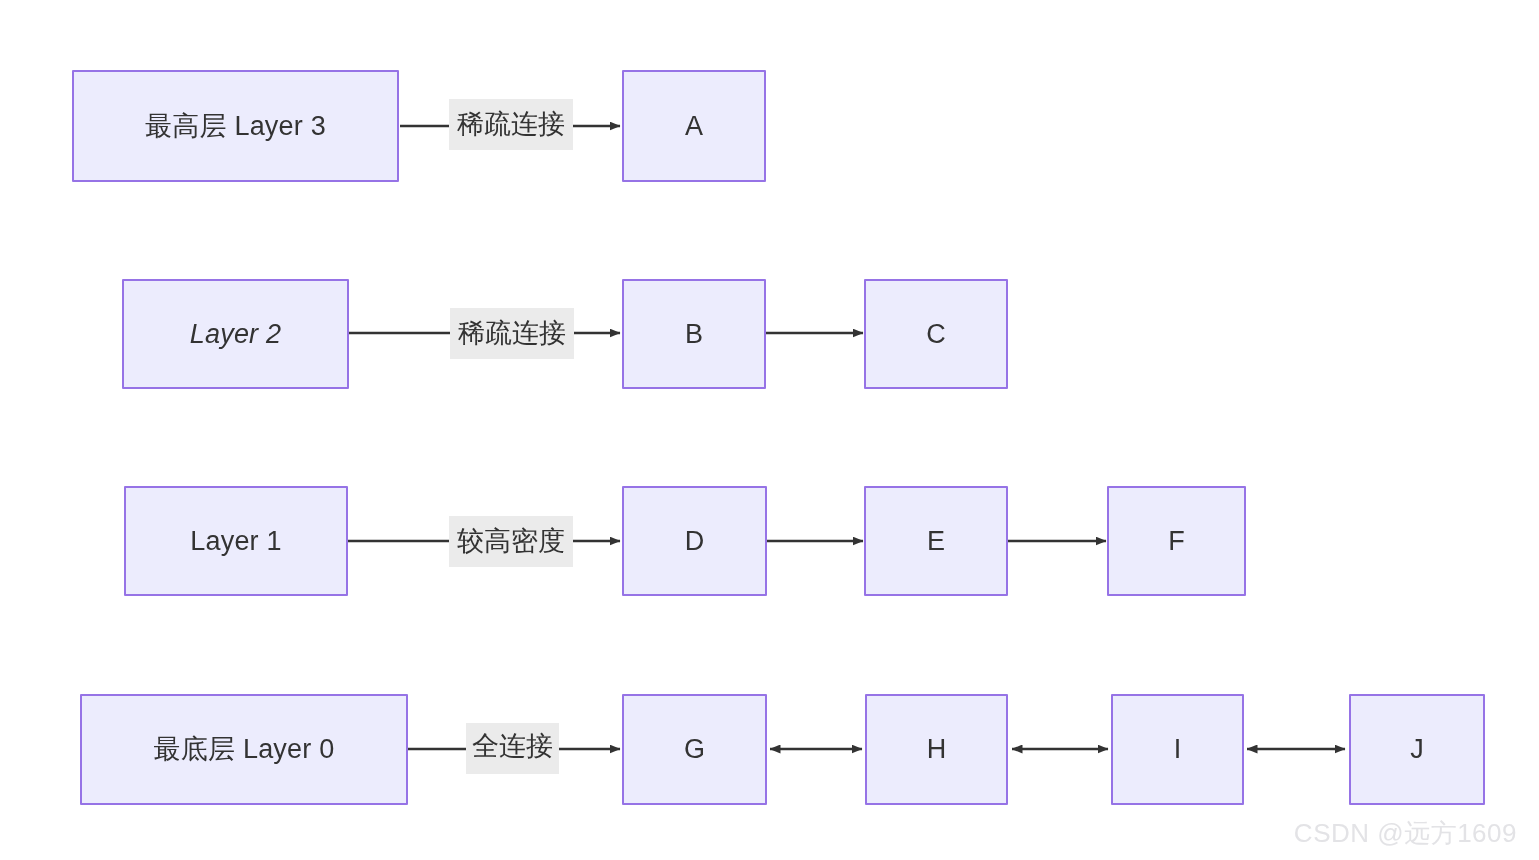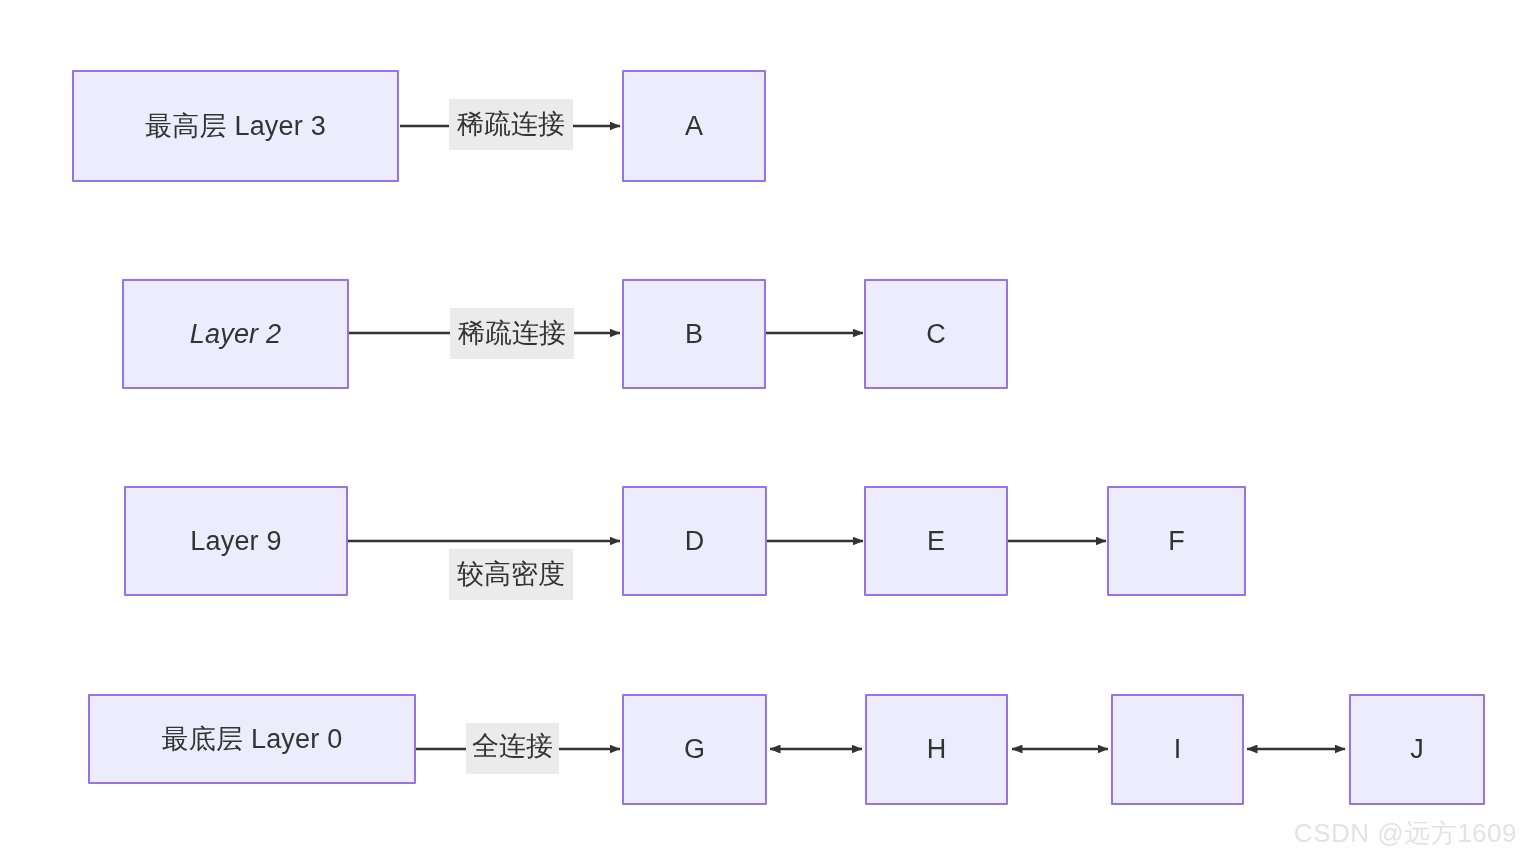--- a/index.html
+++ b/index.html
@@ -121,36 +121,36 @@
     <span>稀疏连接</span>
   </div>
   <div class="node small" style="left:622px; top:279px; width:144px; height:110px;">
     <span>B</span>
   </div>
   <div class="node small" style="left:864px; top:279px; width:144px; height:110px;">
     <span>C</span>
   </div>
 
   <div class="node" style="left:124px; top:486px; width:224px; height:110px;">
-    <span>Layer 9</span>
+    <span>Layer 1</span>
   </div>
-  <div class="edge-label" style="left:449px; top:516px; width:124px; height:51px;margin-top:33px;">
+  <div class="edge-label" style="left:449px; top:516px; width:124px; height:51px;">
     <span>较高密度</span>
   </div>
   <div class="node small" style="left:622px; top:486px; width:145px; height:110px;">
     <span>D</span>
   </div>
   <div class="node small" style="left:864px; top:486px; width:144px; height:110px;">
     <span>E</span>
   </div>
   <div class="node small" style="left:1107px; top:486px; width:139px; height:110px;">
     <span>F</span>
   </div>
 
-  <div class="node" style="left:88px; top:694px; width:328px; height:90px;">
+  <div class="node" style="left:80px; top:694px; width:328px; height:111px;">
     <span>最底层 Layer 0</span>
   </div>
   <div class="edge-label" style="left:466px; top:723px; width:93px; height:51px;font-family:Liberation Mono, monospace;">
     <span>全连接</span>
   </div>
   <div class="node small" style="left:622px; top:694px; width:145px; height:111px;">
     <span>G</span>
   </div>
   <div class="node small" style="left:865px; top:694px; width:143px; height:111px;">
     <span>H</span>

